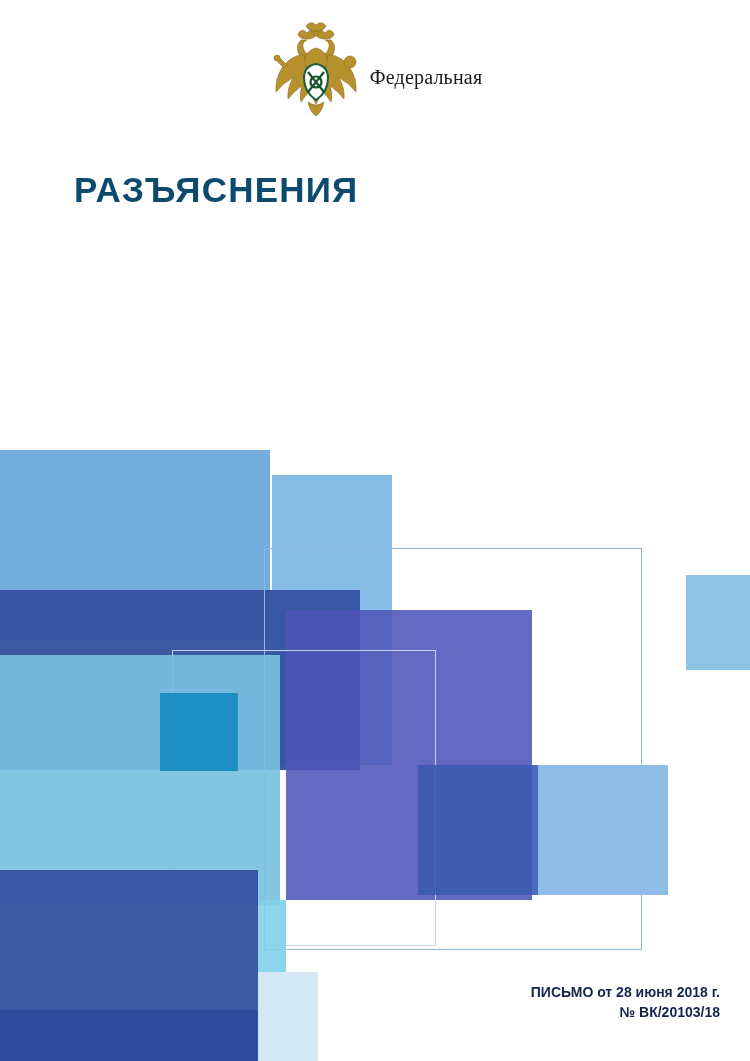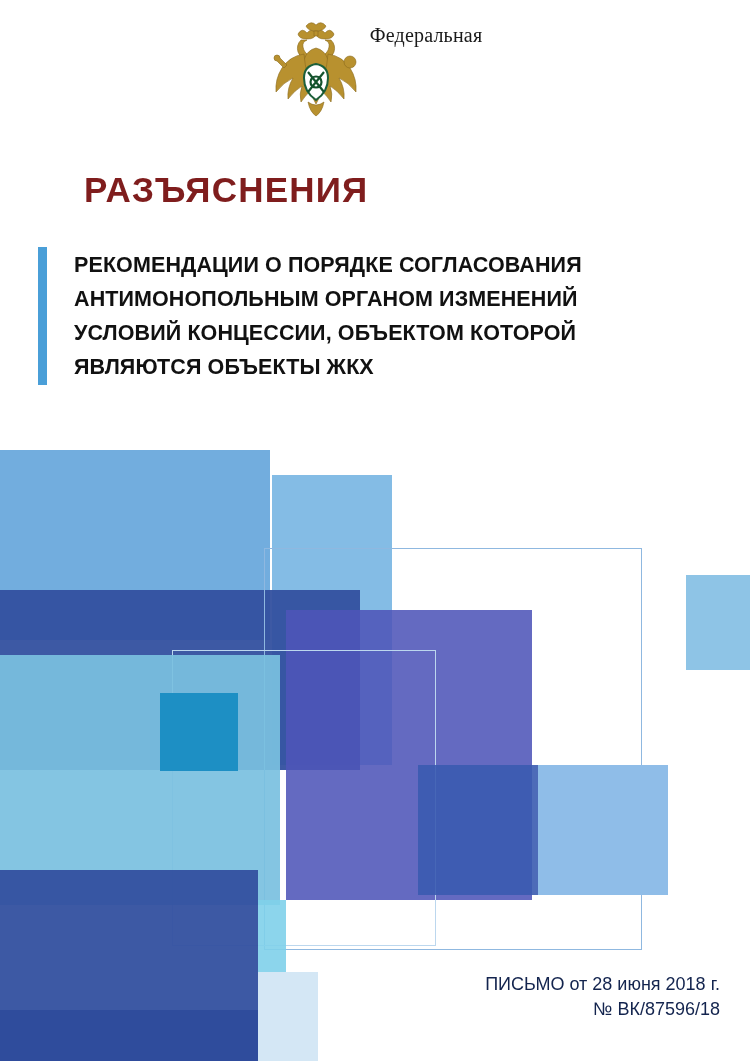--- a/index.html
+++ b/index.html
@@ -26,20 +26,21 @@
     top: 22px;
     left: 0;
     width: 750px;
     height: 120px;
     display: flex;
     justify-content: center;
     align-items: flex-start;
   }
   .emblem-wrap {
     display: flex;
+    align-items: center;
     gap: 6px;
   }
   .emblem {
     width: 96px;
     height: 110px;
     position: relative;
   }
   .agency-name {
     font-family: "Liberation Serif", serif;
     font-size: 20px;
@@ -50,23 +51,22 @@
   }
   .agency-name div { display: block; }
 
   
   .doc-kind {
     position: absolute;
     left: 74px;
     top: 170px;
     font-size: 35px;
     font-weight: bold;
-    color: #7f1d1d;
+    color: #0c4a6e;
     letter-spacing: 1.2px;
-    margin-left: 10px;
   }
   .title-block {
     position: absolute;
     left: 38px;
     top: 247px;
     width: 620px;
     display: flex;
     align-items: stretch;
   }
   .title-bar {
@@ -95,22 +95,22 @@
   }
   .shp { position: absolute; }
 
   
   .footer {
     position: absolute;
     right: 30px;
     bottom: 38px;
     text-align: right;
     color: #13244e;
-    font-size: 18px;
-    font-weight: normal;
+    font-size: 14px;
+    font-weight: bold;
     line-height: 1.42;
   }
 </style>
 </head>
 <body>
 
 <div class="page">
 
   <div class="header">
     <div class="emblem-wrap">
@@ -151,26 +151,20 @@
         <div>Федеральная</div>
       </div>
 
     </div>
   </div>
 
   <div class="doc-kind">РАЗЪЯСНЕНИЯ</div>
 
   <div class="title-block">
     <div class="title-bar"></div>
-    <div class="title-text">
-      <div>РЕКОМЕНДАЦИИ О ПОРЯДКЕ СОГЛАСОВАНИЯ</div>
-      <div>АНТИМОНОПОЛЬНЫМ ОРГАНОМ ИЗМЕНЕНИЙ</div>
-      <div>УСЛОВИЙ КОНЦЕССИИ, ОБЪЕКТОМ КОТОРОЙ</div>
-      <div>ЯВЛЯЮТСЯ ОБЪЕКТЫ ЖКХ</div>
-    </div>
   </div>
 
   <div class="graphic">
 
     <div class="shp" style="left:-60px; top:0px; width:330px; height:190px; background:#6aa9dc; opacity:0.95;"></div>
 
     <div class="shp" style="left:272px; top:25px; width:120px; height:290px; background:#6fb0e0; opacity:0.85;"></div>
 
     <div class="shp" style="left:-60px; top:140px; width:420px; height:180px; background:#33509f; opacity:0.95;"></div>
 
@@ -195,16 +189,16 @@
     <div class="shp" style="left:258px; top:450px; width:28px; height:72px; background:#7fd0ea; opacity:0.9;"></div>
 
     <div class="shp" style="left:258px; top:522px; width:60px; height:89px; background:#cfe4f4; opacity:0.9;"></div>
 
     <div class="shp" style="left:-60px; top:560px; width:318px; height:51px; background:#2f4c9c;"></div>
 
   </div>
 
   <div class="footer">
     <div>ПИСЬМО от 28 июня 2018 г.</div>
-    <div>№ ВК/87596/18</div>
+    <div>№ ВК/20103/18</div>
   </div>
 
 </div>
 
 </body></html>

